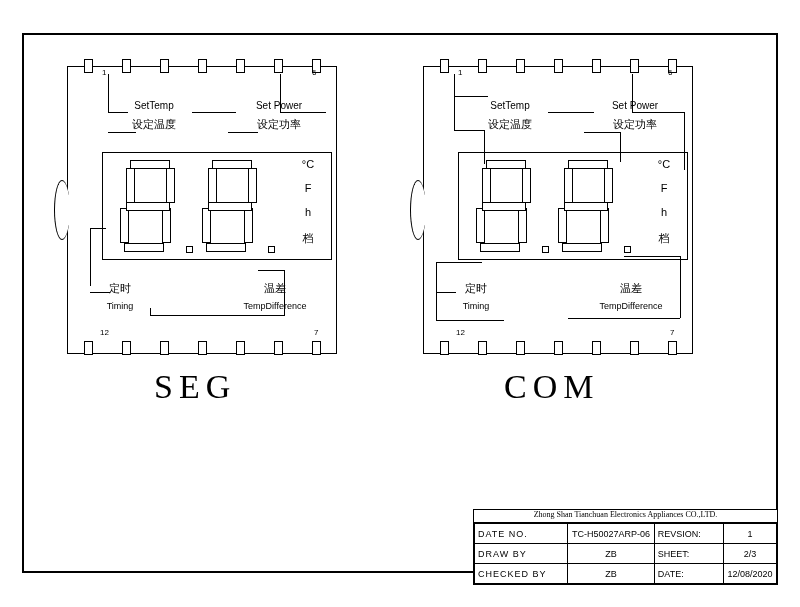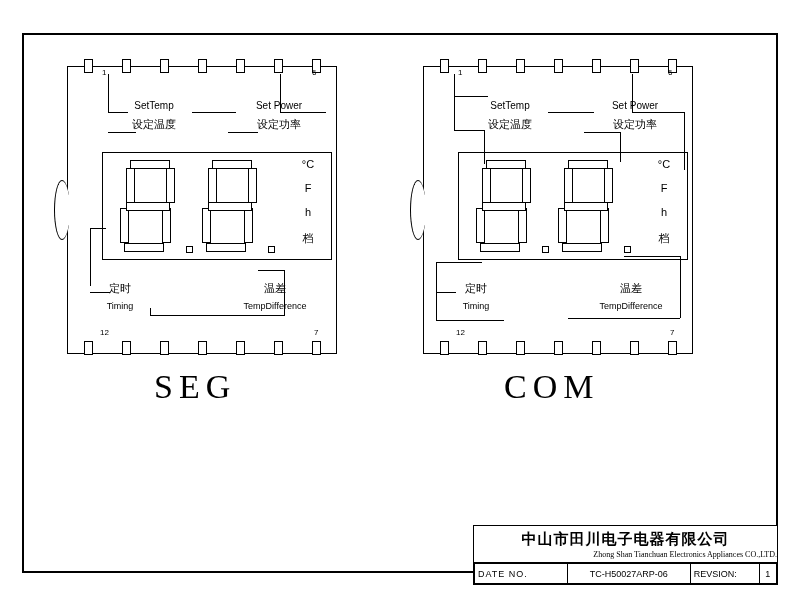--- a/index.html
+++ b/index.html
@@ -23,21 +23,21 @@
   .unit{position:absolute;font-size:11px;line-height:13px;text-align:center;}
   .bigtitle{position:absolute;font-family:"Liberation Serif",serif;font-size:34px;letter-spacing:6px;}
   .note{position:absolute;font-family:"Liberation Serif",serif;font-size:25px;letter-spacing:2px;}
   
   .ln{position:absolute;background:#000;}
   .lnh{height:1px;}
   .lnv{width:1px;}
   
   #tblock{position:absolute;right:22px;bottom:22px;width:305px;border:1.5px solid #000;box-sizing:border-box;background:#fff;}
   #tblock .co{text-align:center;padding:4px 0 1px;font-family:"Liberation Serif",serif;font-size:15px;font-weight:bold;letter-spacing:1px;}
-  #tblock .co2{text-align:right;padding-bottom:3px;font-family:"Liberation Serif",serif;font-size:8px;border-bottom:1.5px solid #000;}
+  #tblock .co2{text-align:center;padding-bottom:3px;font-family:"Liberation Serif",serif;font-size:8px;border-bottom:1.5px solid #000;}
   #tblock table{border-collapse:collapse;width:100%;font-size:9px;font-family:"Liberation Sans",sans-serif;}
   #tblock td{border:1px solid #000;padding:2px 3px;height:15px;}
   .c-lab{width:86px;letter-spacing:1px;}
   .c-val{text-align:center;}
   .c-r1{width:62px;}
 </style>
 </head>
 <body>
 
 <div id="sheet">
@@ -210,26 +210,37 @@
     <div class="ln lnh" style="left:18px;top:260px;width:68px;"></div>
     <div class="ln lnh" style="left:150px;top:258px;width:112px;"></div>
     <div class="ln lnv" style="left:262px;top:196px;height:62px;"></div>
     <div class="ln lnh" style="left:206px;top:196px;width:56px;"></div>
 
     <div class="bigtitle" style="left:86px;top:308px;">COM</div>
   </div>
 
 
   <div id="tblock">
-    <div class="co">中山市田川电子电器有限公司</div>
     <div class="co2">Zhong Shan Tianchuan Electronics Appliances CO.,LTD.</div>
     <table>
       <tbody>
           <tr>
         <td class="c-lab">DATE  NO.</td>
         <td class="c-val">TC-H50027ARP-06</td>
         <td class="c-r1">REVSION:</td>
         <td class="c-val">1</td>
       </tr>
+      <tr>
+        <td class="c-lab">DRAW  BY</td>
+        <td class="c-val">ZB</td>
+        <td class="c-r1">SHEET:</td>
+        <td class="c-val">2/3</td>
+      </tr>
+      <tr>
+        <td class="c-lab">CHECKED  BY</td>
+        <td class="c-val">ZB</td>
+        <td class="c-r1">DATE:</td>
+        <td class="c-val">12/08/2020</td>
+      </tr>
     </tbody>
       </table>
   </div>
 </div>
 
 </body></html>

